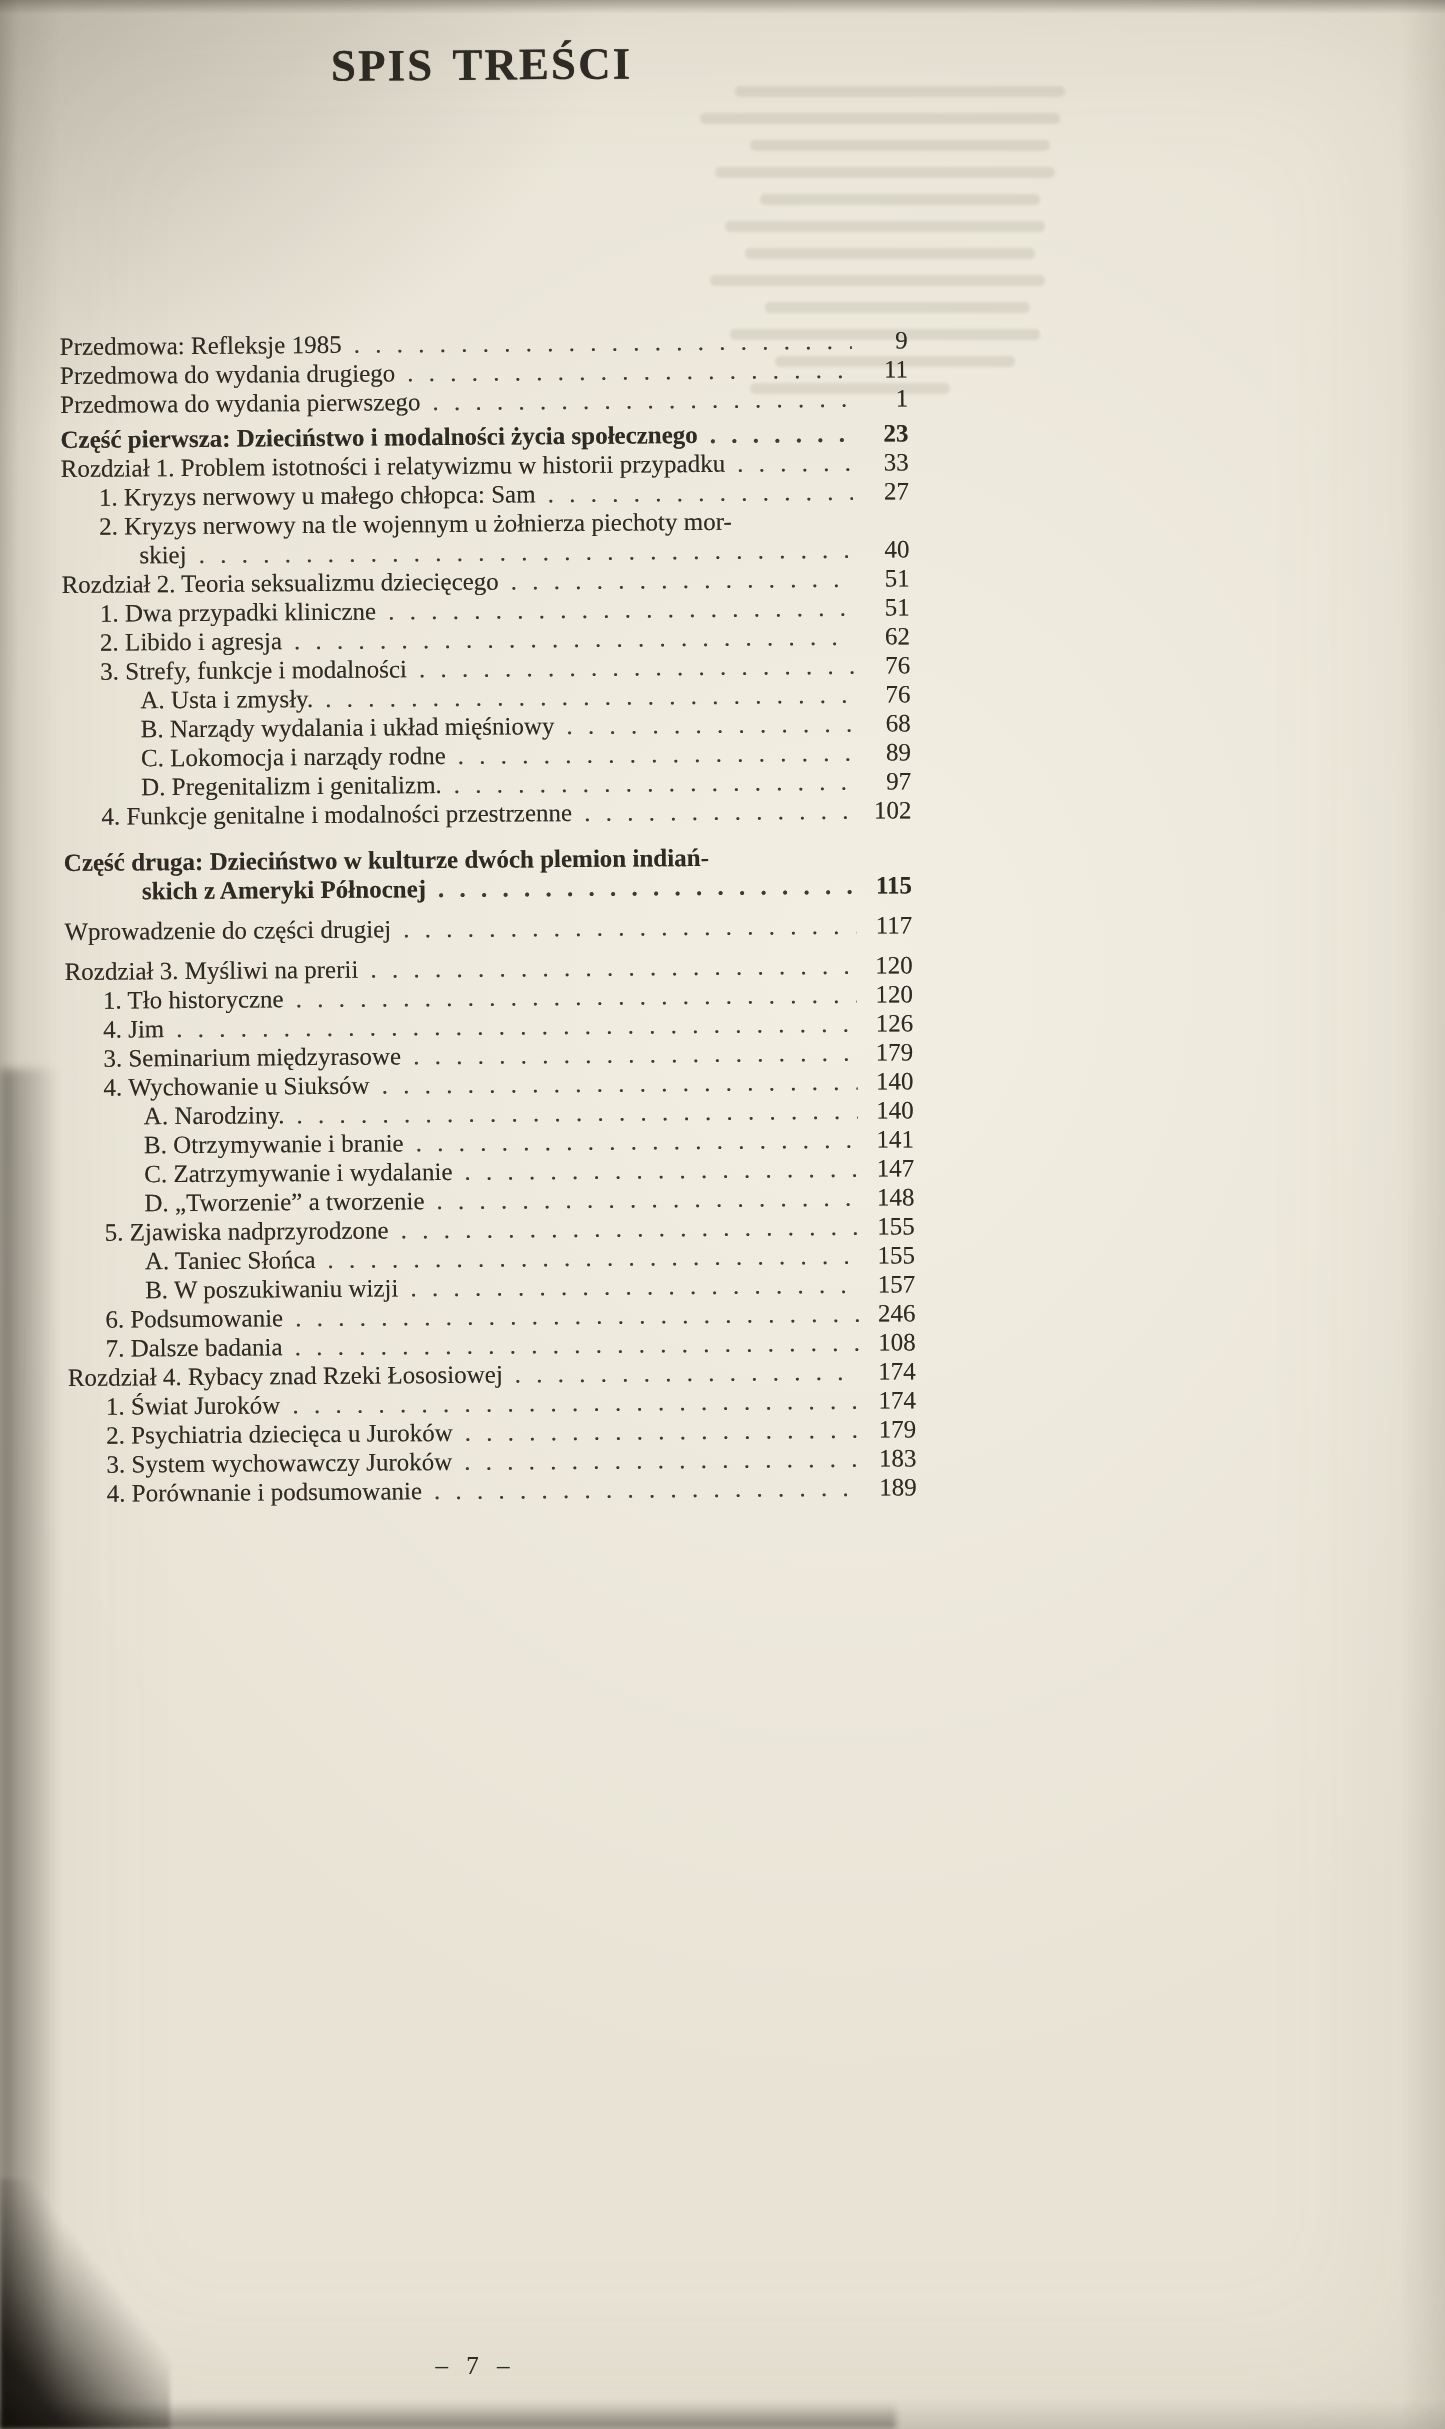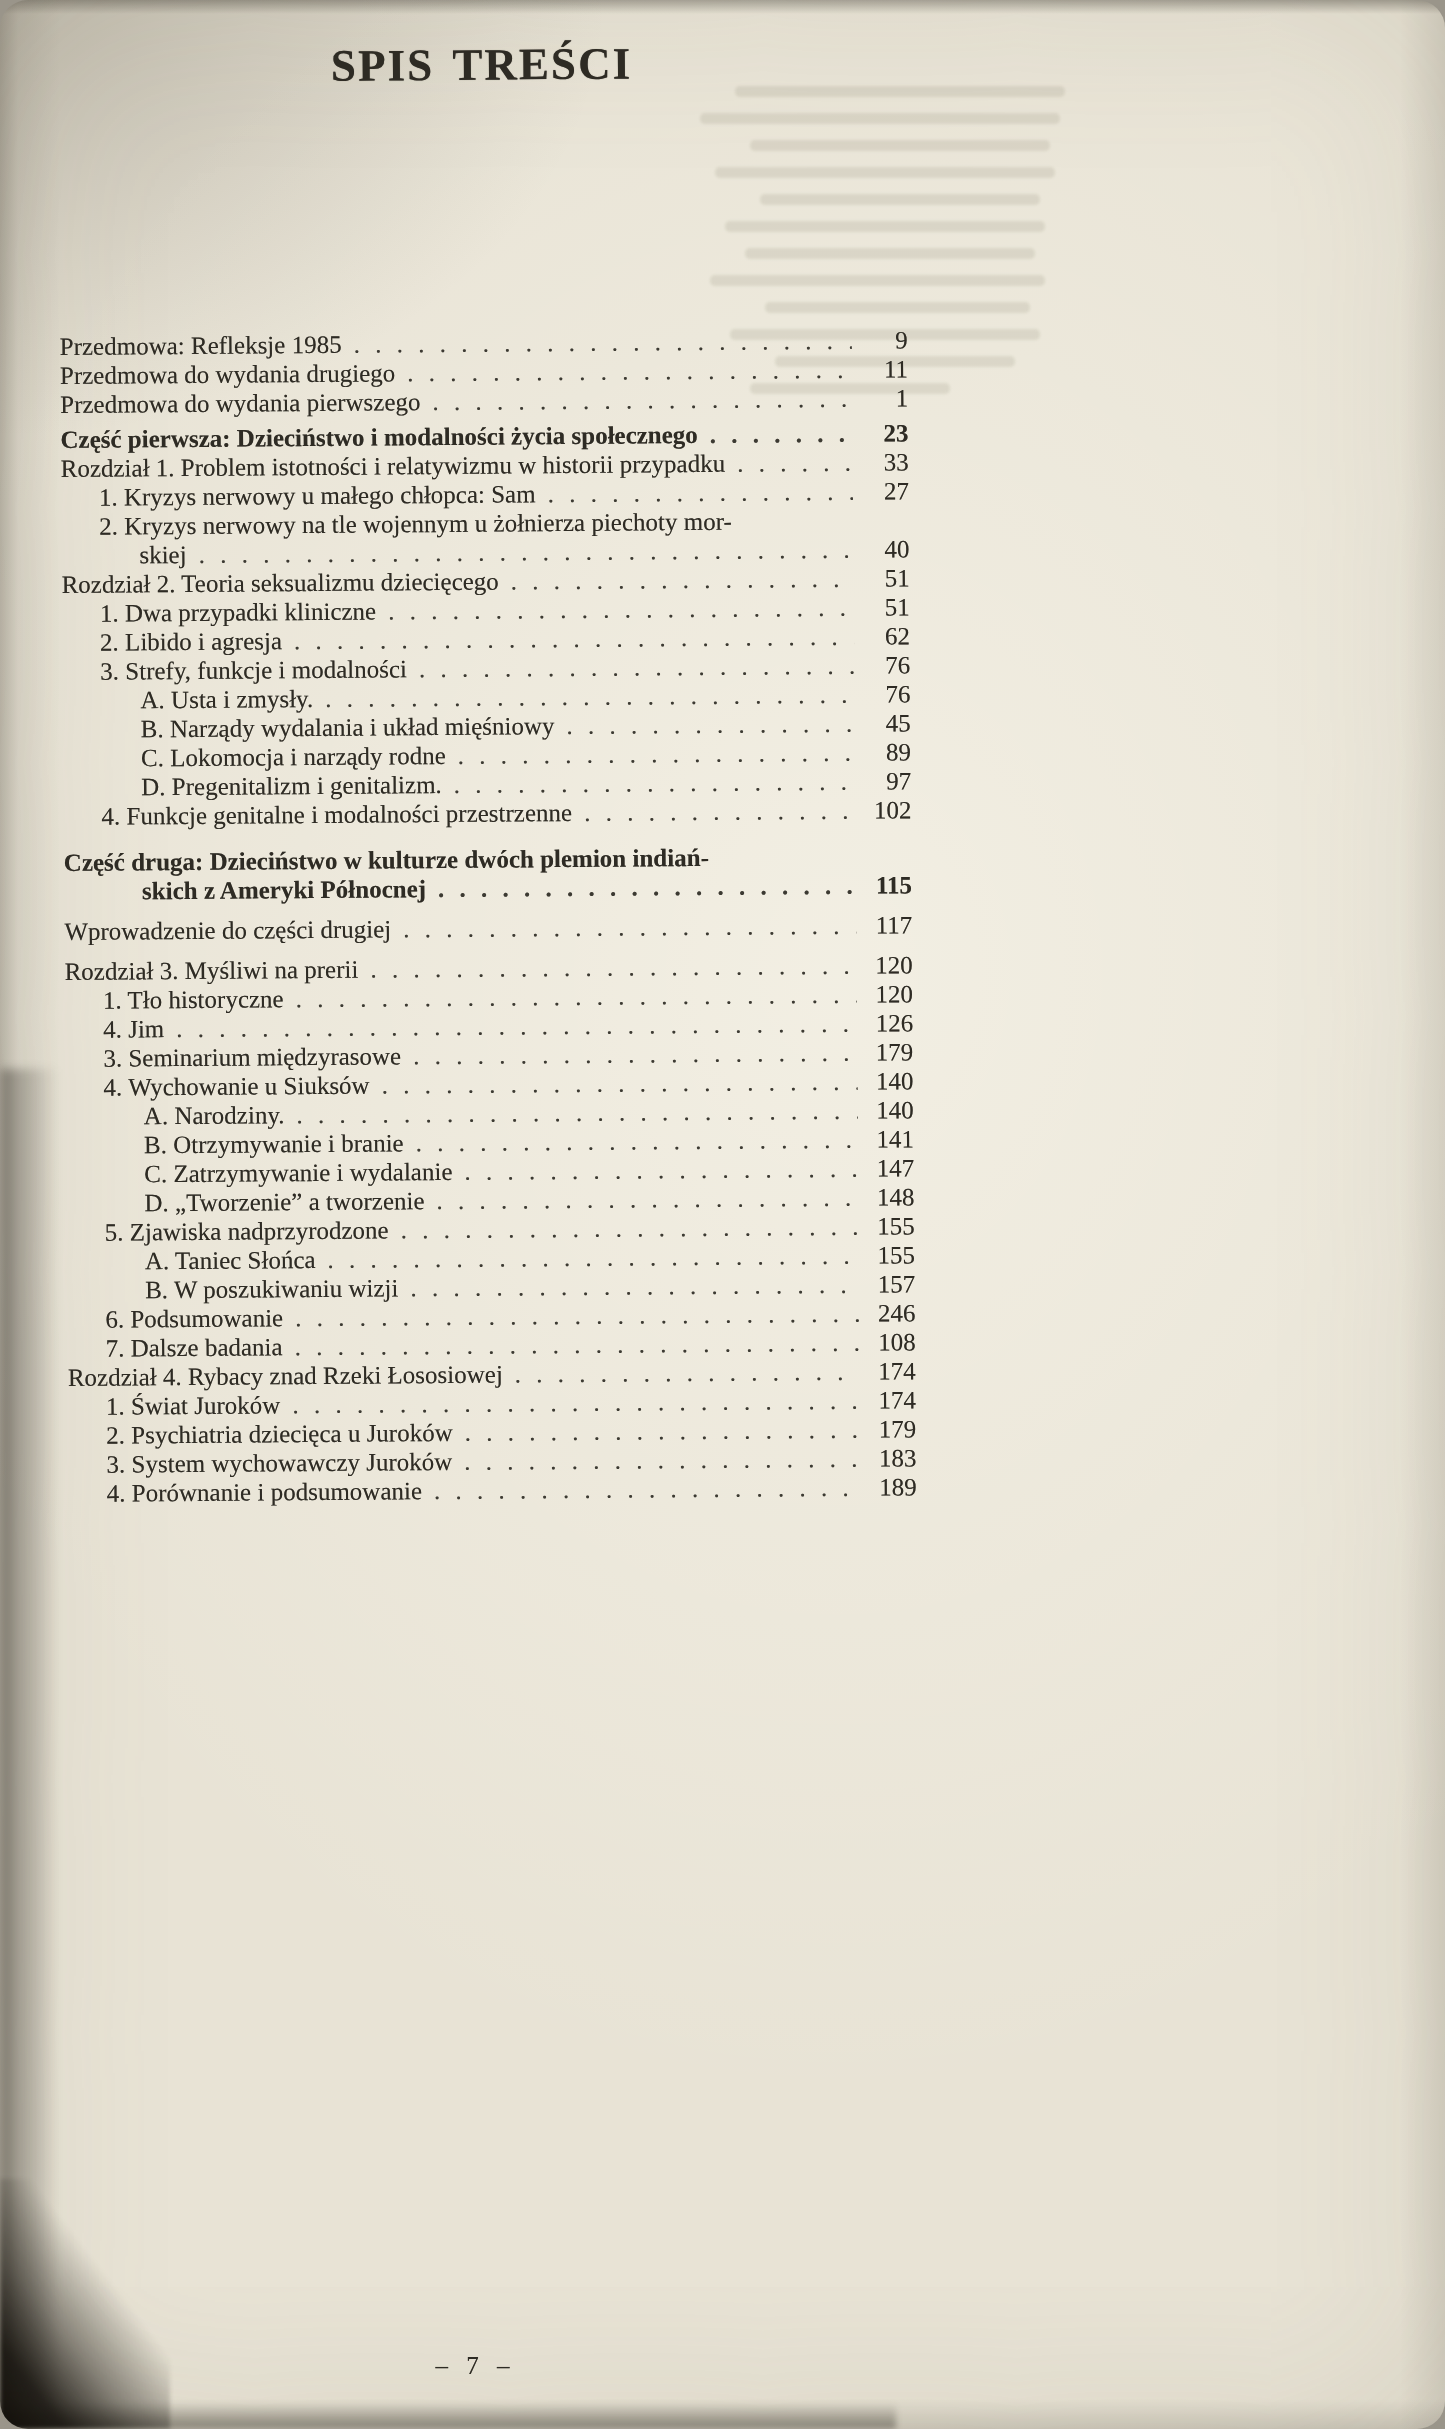--- a/index.html
+++ b/index.html
@@ -16,21 +16,20 @@
     color:var(--ink);
     background:
       radial-gradient(120% 85% at 58% 40%, rgba(255,253,244,0.45) 0%, rgba(255,253,244,0) 55%),
       radial-gradient(42% 18% at 0% 0%, rgba(92,86,74,0.28) 0%, rgba(92,86,74,0) 100%),
       linear-gradient(to right, rgba(70,64,54,0.30) 0px, rgba(70,64,54,0.10) 18px, rgba(70,64,54,0) 60px),
       linear-gradient(to bottom, rgba(50,46,38,0.38) 0px, rgba(50,46,38,0) 14px),
       linear-gradient(to left, rgba(70,64,54,0.12) 0px, rgba(70,64,54,0) 45px),
       linear-gradient(to top, rgba(60,54,44,0.16) 0px, rgba(60,54,44,0) 30px),
       var(--paper);
     box-shadow: inset 0 0 180px rgba(120,110,88,0.16);
-    border-radius: 28px;
   }
   
   .left-band{
     position:absolute;left:0;top:44%;width:58px;height:56%;
     background:linear-gradient(to right, rgba(43,39,32,0.42), rgba(43,39,32,0));
     filter:blur(5px);
   }
   .bottom-band{
     position:absolute;left:0;bottom:0;width:62%;height:26px;
     background:linear-gradient(to top, rgba(40,36,28,0.42), rgba(40,36,28,0));
@@ -179,21 +178,21 @@
           <span class="pagenum">76</span>
         </div>
         <div class="row indent-2">
           <span class="label">A. Usta i zmysły.</span>
           <span class="leader"></span>
           <span class="pagenum">76</span>
         </div>
         <div class="row indent-2">
           <span class="label">B. Narządy wydalania i układ mięśniowy</span>
           <span class="leader"></span>
-          <span class="pagenum">45</span>
+          <span class="pagenum">68</span>
         </div>
         <div class="row indent-2">
           <span class="label">C. Lokomocja i narządy rodne</span>
           <span class="leader"></span>
           <span class="pagenum">89</span>
         </div>
         <div class="row indent-2">
           <span class="label">D. Pregenitalizm i genitalizm.</span>
           <span class="leader"></span>
           <span class="pagenum">97</span>

